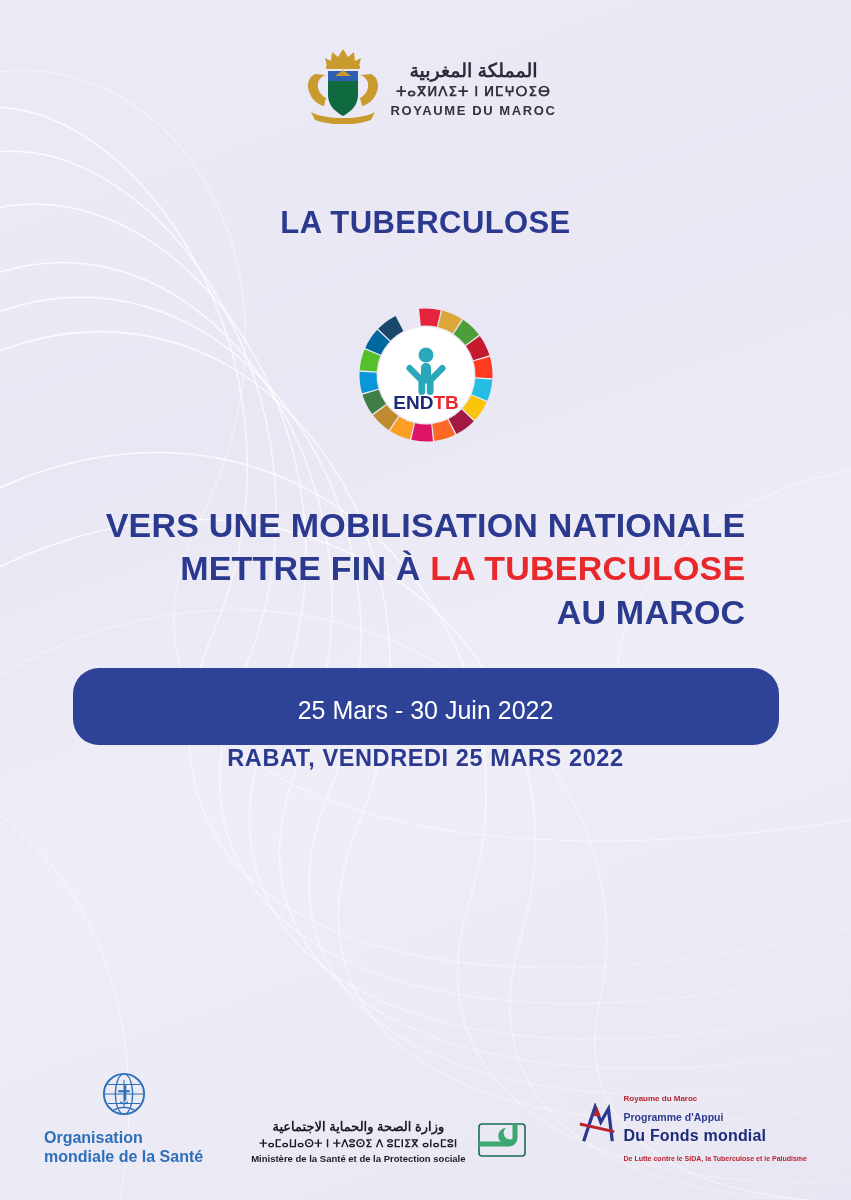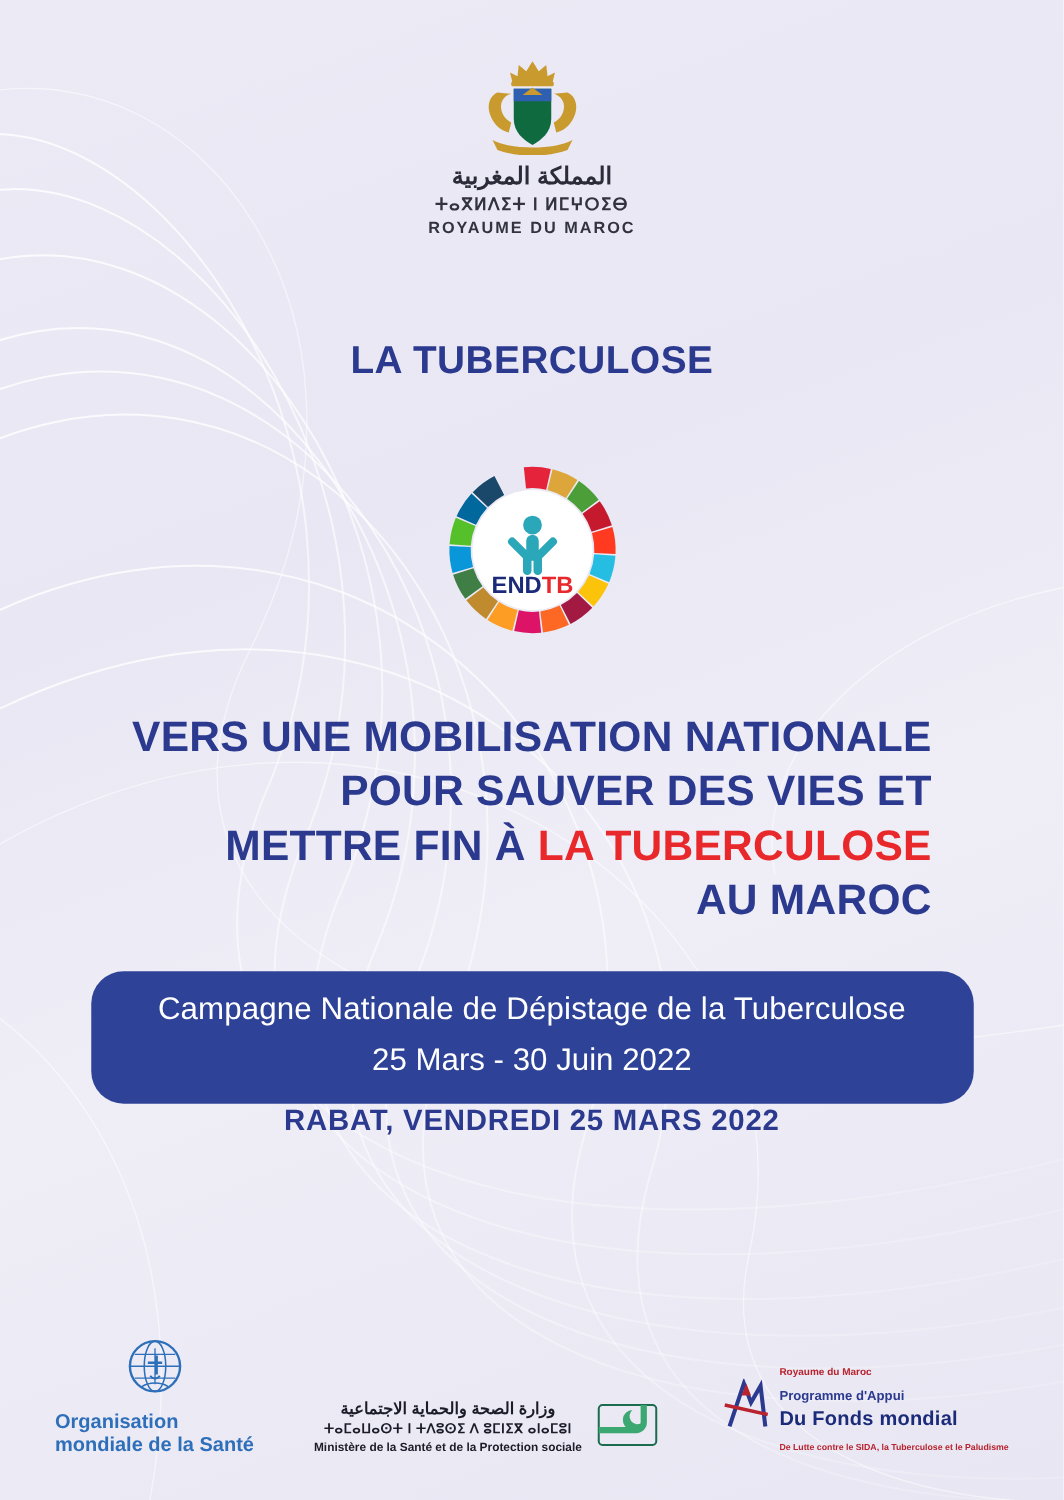--- a/index.html
+++ b/index.html
@@ -31,21 +31,21 @@
     box-sizing: border-box;
     display: flex;
     flex-direction: column;
     align-items: center;
   }
 
   
   .crest-block {
     margin-top: 46px;
     display: flex;
-    flex-direction: column;
+    flex-direction: row;
     align-items: center;
   }
   .crest-emblem {
     width: 96px;
     height: 78px;
     position: relative;
   }
   .kingdom-lines {
     margin-top: 6px;
     text-align: center;
@@ -305,27 +305,25 @@
 
           <text x="0" y="34" text-anchor="middle" font-family="Liberation Sans, sans-serif" font-size="19" font-weight="bold" fill="#1b2b7a">
             <tspan>END</tspan><tspan fill="#e8282b">TB</tspan>
           </text>
         </g>
       </svg>
     </div>
 
     <div class="slogan">
       <div>VERS UNE MOBILISATION NATIONALE</div>
-      <div>POUR SAUVER DES VIES ET</div>
       <div><span>METTRE FIN À </span><span class="red">LA TUBERCULOSE</span></div>
       <div>AU MAROC</div>
     </div>
 
     <div class="banner">
-      <div class="b1">Campagne Nationale de Dépistage de la Tuberculose</div>
       <div class="b2">25 Mars - 30 Juin 2022</div>
     </div>
 
     <div class="place-date">RABAT, VENDREDI 25 MARS 2022</div>
 
   </div>
 
   <div class="footer">
 
     <div class="logo-who">

